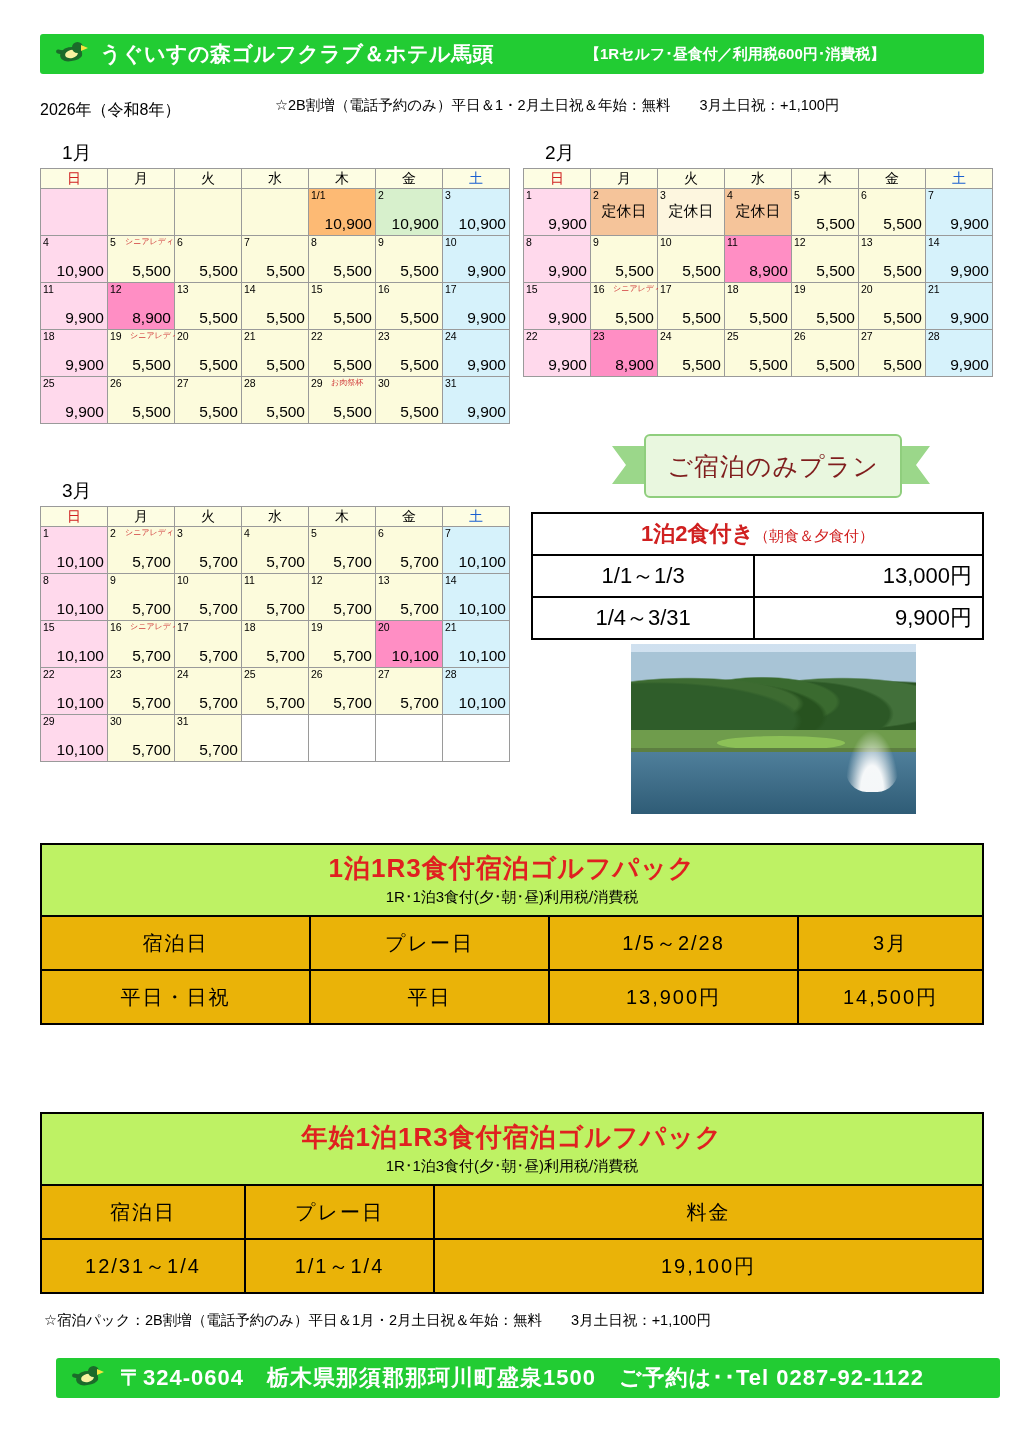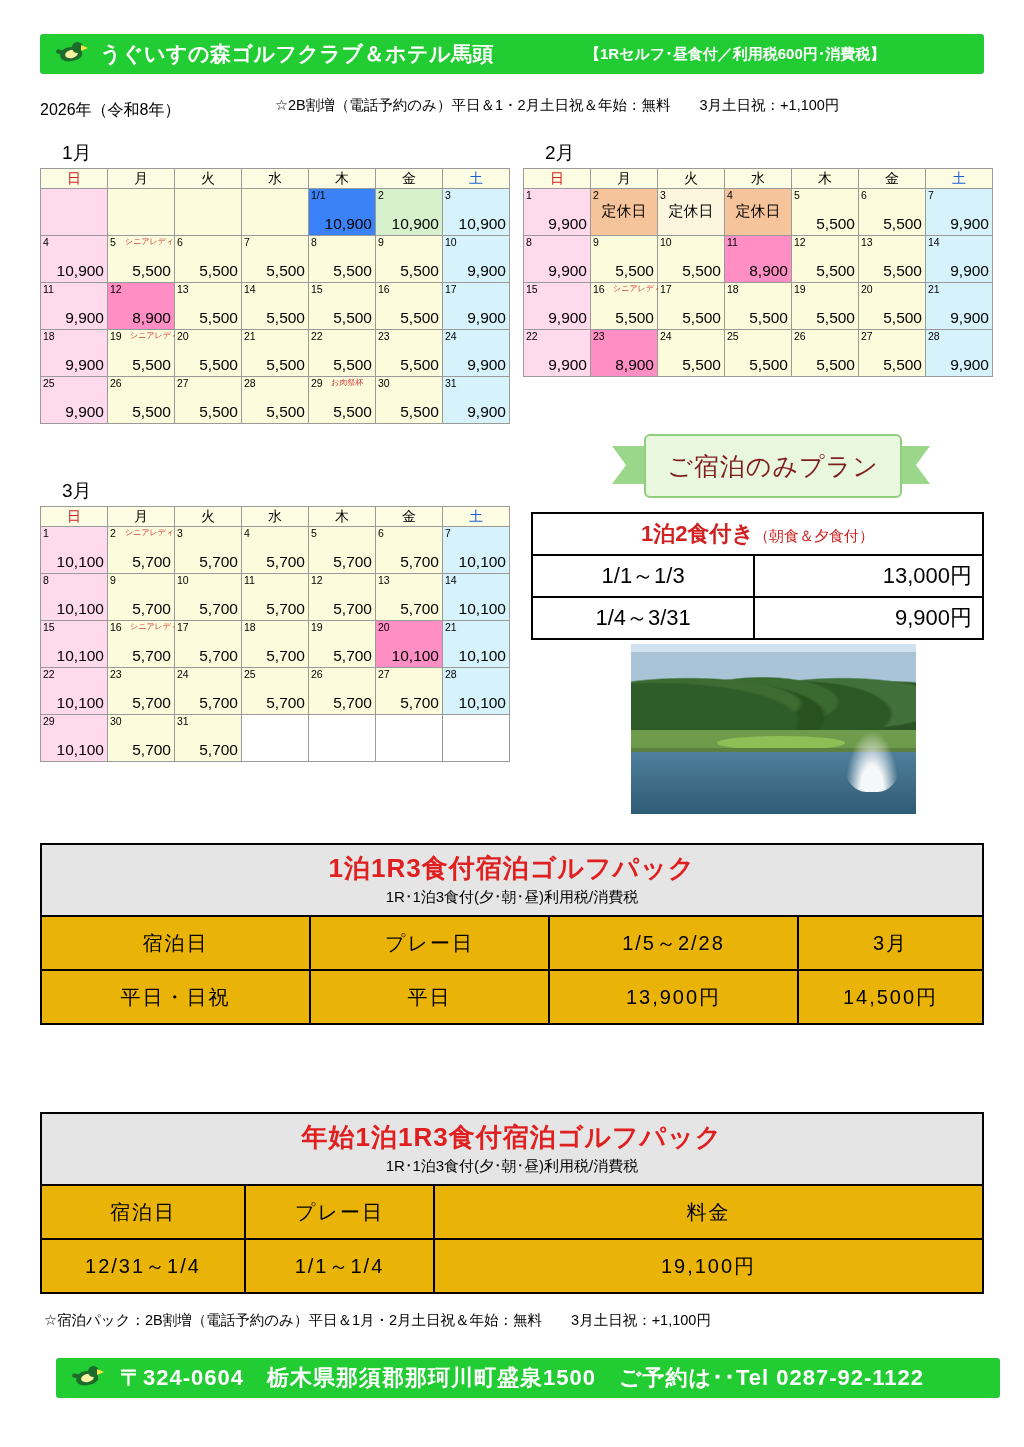--- a/index.html
+++ b/index.html
@@ -74,21 +74,21 @@
   }
   td .closed{
     position:absolute;left:0;right:0;top:13px;text-align:center;font-size:15px;
   }
   
   .c-pink{background:#ffd9ec;}
   .c-yellow{background:#fcfbdc;}
   .c-blue{background:#d6f2fb;}
   .c-hot{background:#ff8ec4;}
   .c-green{background:#d7f0cc;}
-  .c-lpink{background:#3b82f6;}
+  .c-lpink{background:#fdba74;}
   .c-orange{background:#f5c49a;}
   .c-cream{background:#fdf6df;}
   .c-empty{background:#ffffff;}
   
   #ribbon{position:absolute;left:612px;top:434px;width:318px;height:62px;}
   #ribbon .tail-l,#ribbon .tail-r{
     position:absolute;top:12px;width:42px;height:38px;background:#9bd78a;
   }
   #ribbon .tail-l{left:0;clip-path:polygon(0 0,100% 0,100% 100%,0 100%,14px 50%);}
   #ribbon .tail-r{right:0;clip-path:polygon(0 0,100% 0,calc(100% - 14px) 50%,100% 100%,0 100%);}
@@ -130,21 +130,21 @@
   #photo .water{position:absolute;left:0;top:108px;width:100%;height:62px;background:linear-gradient(#4f7f9b,#2f5c76);}
   #photo .fountain{
     position:absolute;left:75%;top:86px;width:54px;height:62px;
     background:radial-gradient(ellipse at 50% 100%, rgba(255,255,255,.95) 0 30%, rgba(255,255,255,.35) 55%, transparent 70%);
     border-radius:50% 50% 40% 40%;
   }
   #photo .bank{position:absolute;left:0;top:104px;width:100%;height:7px;background:#5d7f41;}
   
   .pack{position:absolute;border-collapse:collapse;}
   .pack td{border:2px solid #000;}
-  .pack .hd{background:#e5e5e5;text-align:center;padding:6px 0 8px 0;}
+  .pack .hd{background:#bef264;text-align:center;padding:6px 0 8px 0;}
   .pack .hd .t1{font-size:26px;color:#e02020;font-weight:bold;letter-spacing:1px;}
   .pack .hd .t2{font-size:15px;color:#000;margin-top:2px;}
   .pack .row{background:#eab308;text-align:center;font-size:20px;height:50px;letter-spacing:2px;}
   #pack1{left:40px;top:843px;width:944px;}
   #pack2{left:40px;top:1112px;width:944px;}
   #bottom-note{position:absolute;left:44px;top:1311px;font-size:14.5px;}
 </style>
 </head>
 <body>
 

